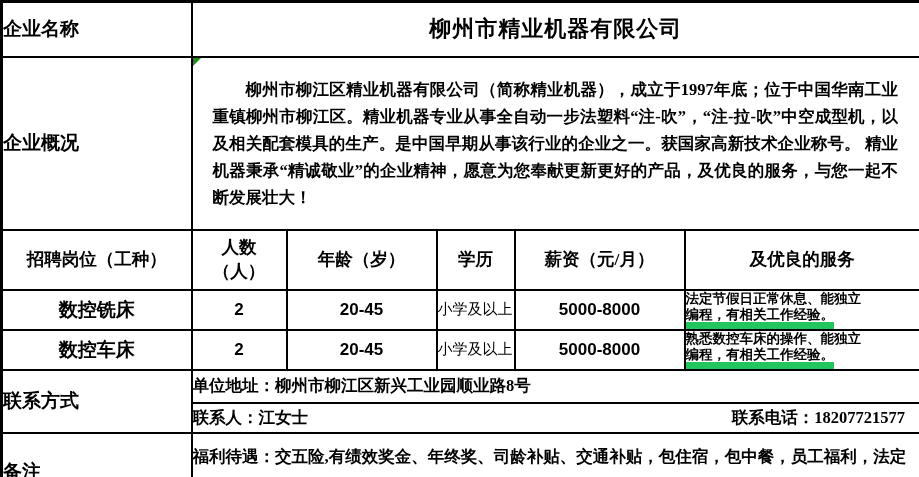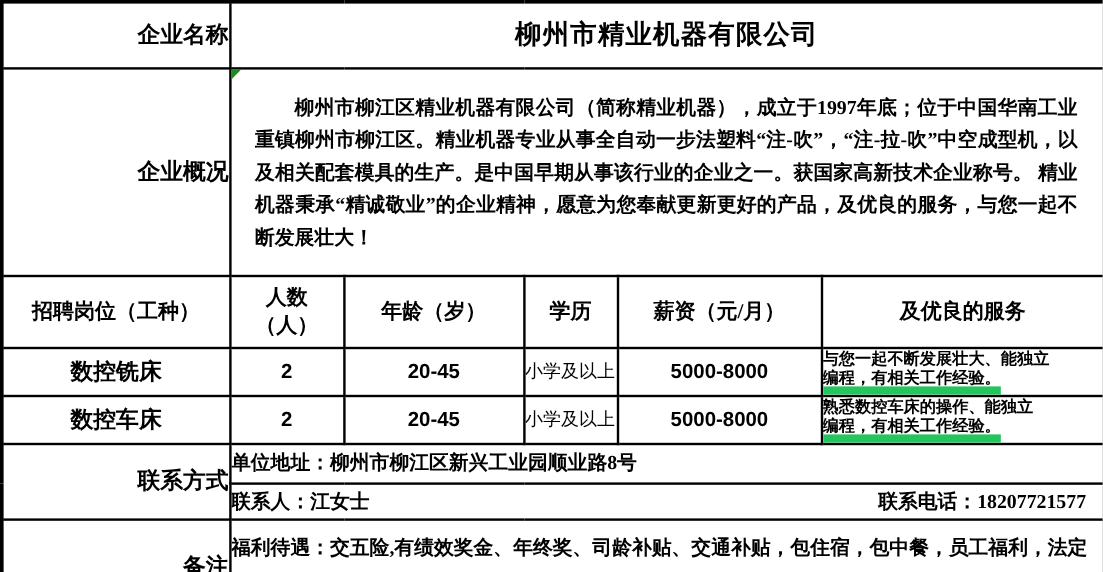--- a/index.html
+++ b/index.html
@@ -16,21 +16,21 @@
     width:919px;height:477px;
     border:3px solid #000;
   }
   table.doc td, table.doc th{
     border:2px solid #000;
     padding:0;
     vertical-align:middle;
     overflow:hidden;
   }
   .lbl{
-    text-align:right;
+    text-align:left;
     font-weight:bold;
     font-size:19px;
   }
   .title-cell{
     text-align:center;
     font-weight:bold;
     font-size:22px;
     letter-spacing:1px;
   }
   .overview-cell{
@@ -149,21 +149,21 @@
       <th class="hdr">及优良的服务</th>
     </tr>
 
     <tr style="height:28px">
       <td class="job-title">数控铣床</td>
       <td class="num">2</td>
       <td class="num">20-45</td>
       <td class="edu">小学及以上</td>
       <td class="num">5000-8000</td>
       <td class="desc-cell">
-        <span class="desc-line">与您一起不断发展壮大、能独立</span>
+        <span class="desc-line">法定节假日正常休息、能独立</span>
         <span class="desc-line"><span class="red-underline">编程，有相关工作经验。</span></span>
       </td>
     </tr>
 
     <tr style="height:40px">
       <td class="job-title">数控车床</td>
       <td class="num">2</td>
       <td class="num">20-45</td>
       <td class="edu">小学及以上</td>
       <td class="num">5000-8000</td>

